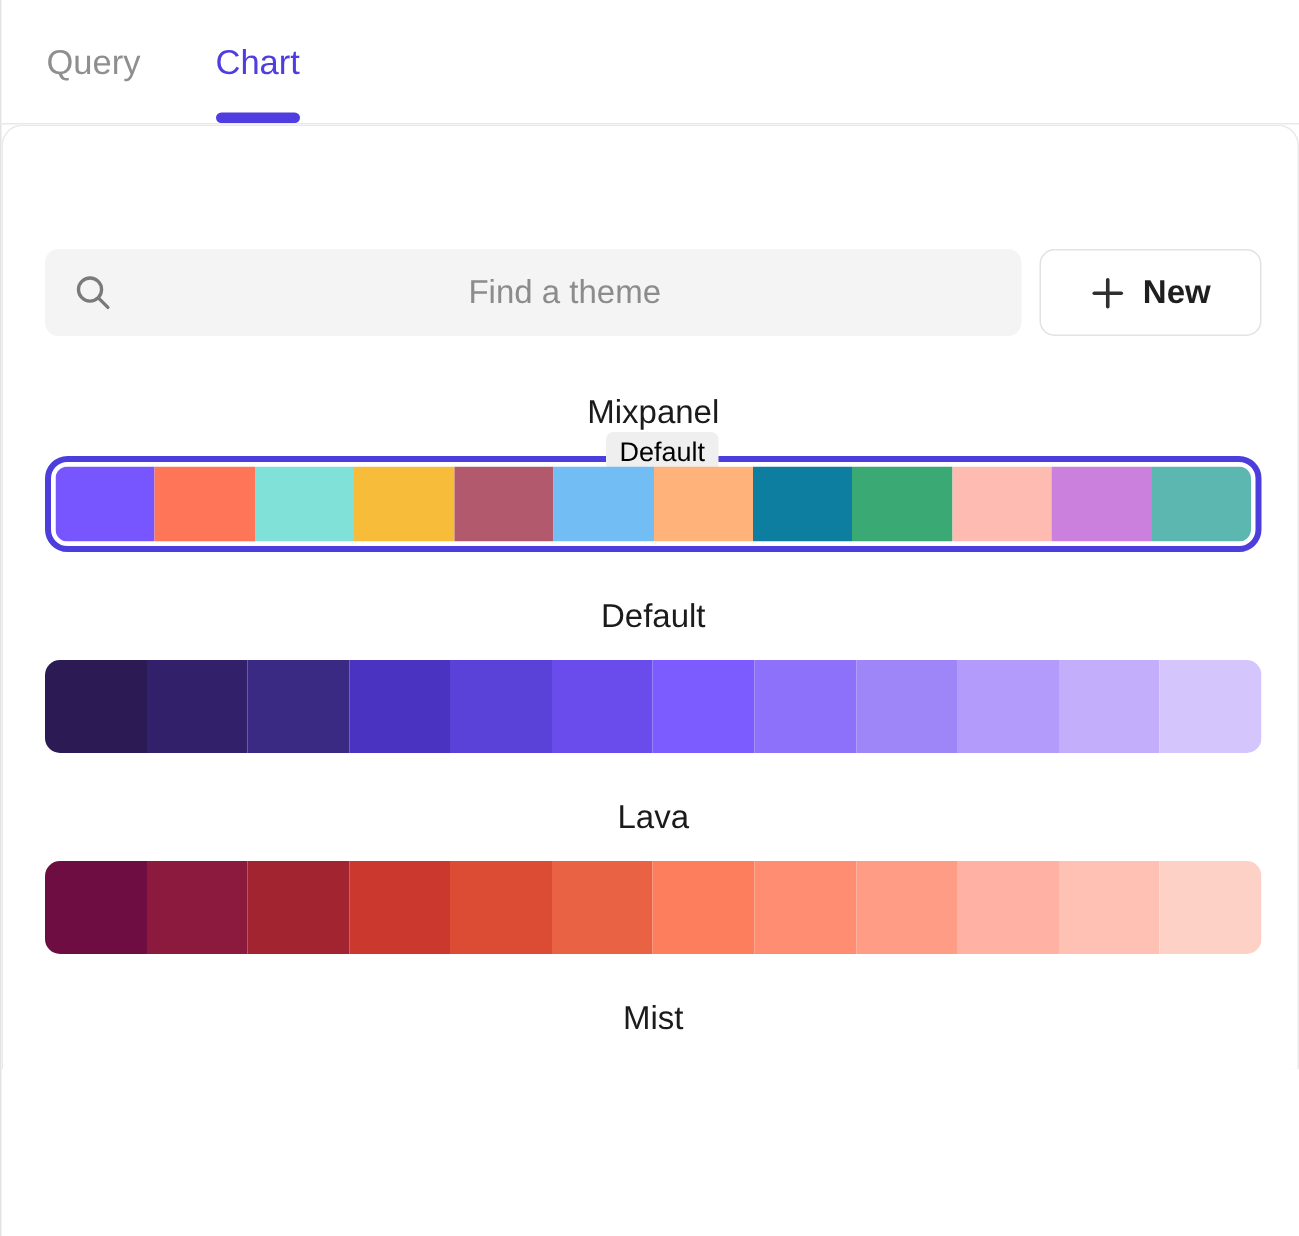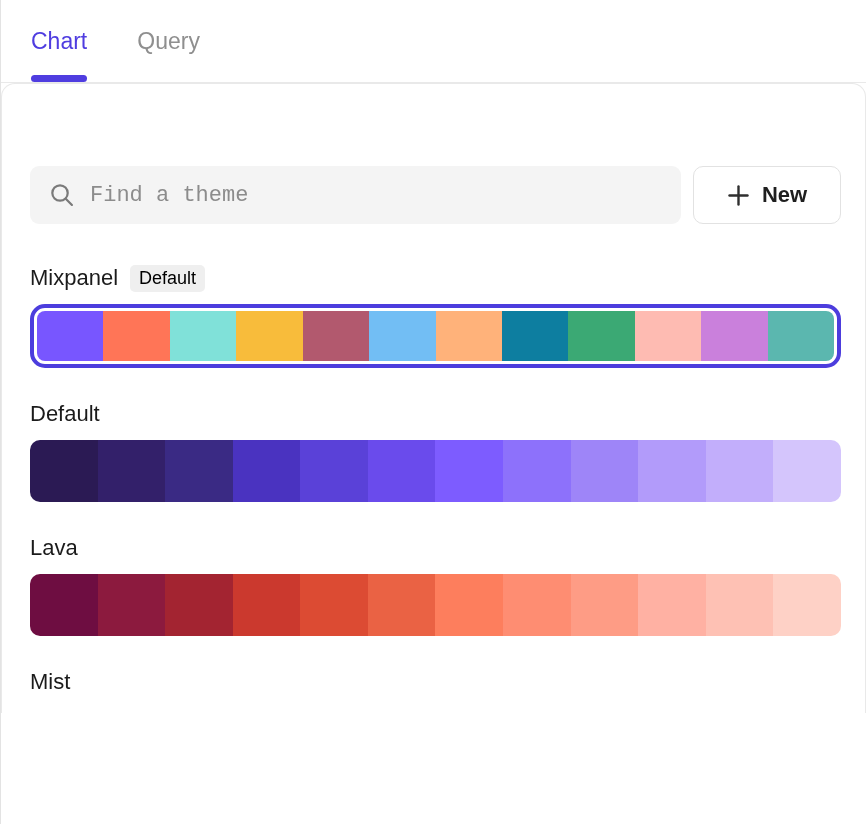--- a/index.html
+++ b/index.html
@@ -84,22 +84,22 @@
     display:flex; align-items:center;
     height:58px;
     background:#f4f4f4;
     border-radius:9px;
     padding:0 18px;
   }
   .search-box svg { flex:none; margin-right:14px; }
   .search-input {
     flex:1;
     border:none; outline:none; background:transparent;
-    font-family:Liberation Mono, monospace;
-    font-size:22px; color:#333;
+    font-family:Liberation Sans, sans-serif;
+    font-size:22px; color:#333;text-align:center;
   }
   .search-input::placeholder { color:#8c8c8c; opacity:1; }
   .new-btn {
     flex:none;
     display:flex; align-items:center; justify-content:center;
     gap:12px;
     height:58px;
     min-width:148px;
     margin-left:12px;
     background:#fff;
@@ -111,20 +111,21 @@
   }
 
   
   .theme-list { margin-top:38px; }
   .theme-row { margin-top:30px; }
   .theme-row:first-child { margin-top:0; }
   .theme-head {
     display:flex; align-items:center;
     height:32px;
     margin-bottom:10px;
+    flex-direction:column;
   }
   .theme-name {
     font-size:22px; font-weight:500; color:#1b1b1b;
   }
   .theme-badge {
     margin-left:12px;
     font-size:18px; color:#000000;
     background:#efefef;
     border-radius:5px;
     padding:3px 9px;
@@ -143,27 +144,27 @@
     background:#fff;
   }
   .swatch-wrap.selected .swatch-bar { height:50px; border-radius:8px; }
 </style>
 </head>
 <body>
 
 <div class="panel">
 
   <div class="tab-bar">
+    <div class="tab">
+      <span>Query</span>
+
+    </div>
     <div class="tab active">
       <span>Chart</span>
       <span class="underline"></span>
-    </div>
-    <div class="tab">
-      <span>Query</span>
-
     </div>
   </div>
 
 
   <div class="card themes">
 
     <div class="search-row">
       <div class="search-box">
         <svg width="28" height="28" viewBox="0 0 24 24" fill="none" stroke="#7a7a7a" stroke-width="1.9" stroke-linecap="round">
           <circle cx="10.3" cy="10.3" r="6.6"></circle>

